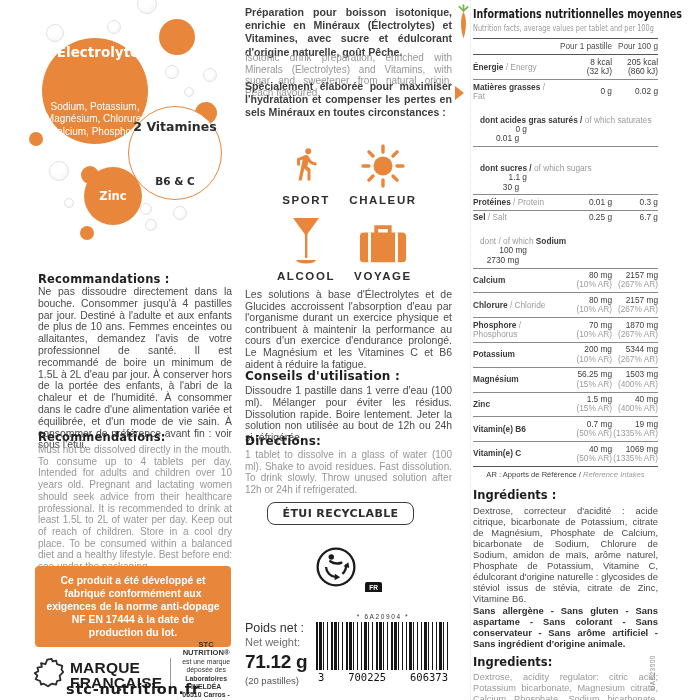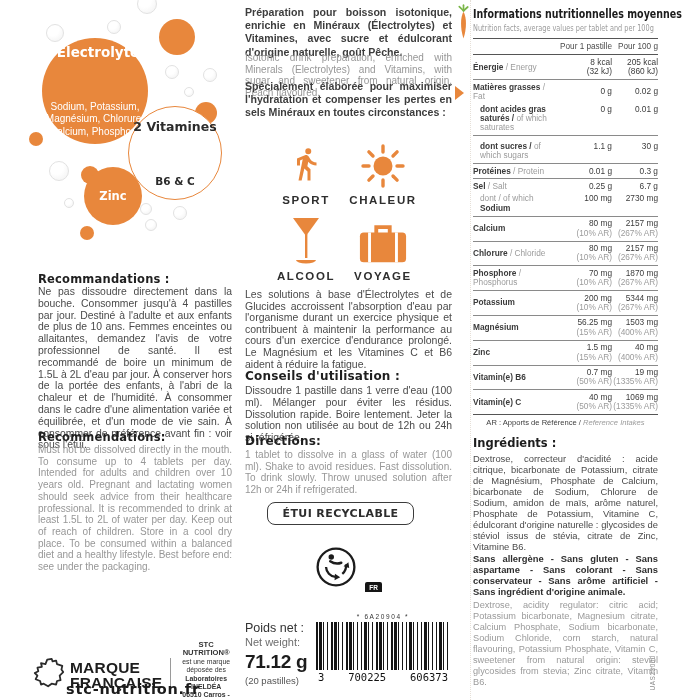--- a/index.html
+++ b/index.html
@@ -72,21 +72,21 @@
   
   .rcol{position:absolute;left:473px;top:0;width:185px;}
   .carrot{position:absolute;left:-17px;top:4px;}
   .fitx{transform:scaleX(.76);transform-origin:left;white-space:nowrap;}
   .ntitle{font-size:12.5px;color:#1c1c1c;margin-top:6px;}
   .nsub-title{font-size:8.6px;color:#9b9b9b;margin-top:2px;font-family:"DejaVu Sans",sans-serif;}
   .wedge{position:absolute;left:-18px;top:86px;width:0;height:0;
          border-left:9px solid var(--orange);border-top:7px solid transparent;border-bottom:7px solid transparent;}
   #ntable{border-top:1.2px solid #555;margin-top:5px;font-size:8.3px;line-height:9.4px;}
   .nline{display:flex;align-items:center;}
-  .nsub{align-items:flex-start;margin-top:3px;}
+  .nsub{align-items:flex-start;margin-top:14px;flex-direction:column;}
   .nsub .nlabel{padding-left:7px;}
   .nlabel{flex:1;padding-right:3px;}
   .np-fr{font-weight:700;color:#3b3b3b;}
   .np-en{color:#9b9b9b;}
   .ncol{flex:none;text-align:right;}
   .c1{width:54px;}
   .c2{width:46px;}
   .vline{color:#3b3b3b;}
   .vgray{color:#9b9b9b;}
   .nblock{border-bottom:1px solid #8a8a8a;padding:2.5px 0;}
@@ -144,20 +144,21 @@
     <div class="circ-text">
         <div class="hw zinc-title">Zinc</div>
       </div>
   </div>
 
   <div class="abs lcol hw h-hand" style="top:272px;">Recommandations :</div>
   <div class="abs lcol p-fr" style="top:286px;">Ne pas dissoudre directement dans la bouche. Consommer jusqu'à 4 pastilles par jour. Destiné à l'adulte et aux enfants de plus de 10 ans. Femmes enceintes ou allaitantes, demandez l'avis de votre professionnel de santé. Il est recommandé de boire un minimum de 1.5L à 2L d'eau par jour. À conserver hors de la portée des enfants, à l'abri de la chaleur et de l'humidité. À consommer dans le cadre d'une alimentation variée et équilibrée, et d'un mode de vie sain. À consommer de préférence avant fin : voir sous l'étui.</div>
   <div class="abs lcol hw h-hand" style="top:430px;">Recommendations:</div>
   <div class="abs lcol p-en" style="top:444px;">Must not be dissolved directly in the mouth. To consume up to 4 tablets per day. Intended for adults and children over 10 years old. Pregnant and lactating women should seek advice from their healthcare professional. It is recommended to drink at least 1.5L to 2L of water per day. Keep out of reach of children. Store in a cool dry place. To be consumed within a balanced diet and a healthy lifestyle. Best before end: see under the packaging.</div>
 
+  <div class="abs dope-box">Ce produit a été développé et fabriqué conformément aux exigences de la norme anti-dopage NF EN 17444 à la date de production du lot.</div>
 
   <div class="abs marque-row">
     <span>
       <svg width="32" height="34" viewBox="0 0 36 36">
           <path d="M16 3 L21 2 L22 5 L26 4 L27 8 L33 10 L32 14 L34 17 L30 21 L31 26 L27 27 L26 31 L21 30 L17 33 L12 30 L9 31 L8 27 L3 25 L5 21 L2 18 L6 16 L5 12 L10 11 L9 7 L14 8 Z" fill="none" stroke="#2b2b2b" stroke-width="2" stroke-linejoin="round"></path>
         </svg>
     </span>
     <div class="marque-txt">
       <div>MARQUE</div>
       <div>FRANÇAISE</div>
@@ -468,17 +469,18 @@
               </div>
             </div>
           </div>
         </div>
     </div>
     <div class="nfoot"><span>AR : Apports de Référence / </span><span class="it">Reference Intakes</span></div>
 
     <div class="ing-title hw">Ingrédients :</div>
     <div class="ing-text">Dextrose, correcteur d'acidité : acide citrique, bicarbonate de Potassium, citrate de Magnésium, Phosphate de Calcium, bicarbonate de Sodium, Chlorure de Sodium, amidon de maïs, arôme naturel, Phosphate de Potassium, Vitamine C, édulcorant d'origine naturelle : glycosides de stéviol issus de stévia, citrate de Zinc, Vitamine B6.</div>
     <div class="ing-claims">Sans allergène - Sans gluten - Sans aspartame - Sans colorant - Sans conservateur - Sans arôme artificiel - Sans ingrédient d'origine animale.</div>
+    <div class="ing-title hw" style="margin-top:6px;">Ingredients:</div>
     <div class="ing-text-en">Dextrose, acidity regulator: citric acid; Potassium bicarbonate, Magnesium citrate, Calcium Phosphate, Sodium bicarbonate, Sodium Chloride, corn starch, natural flavouring, Potassium Phosphate, Vitamin C, sweetener from natural origin: steviol glycosides from stevia; Zinc citrate, Vitamin B6.</div>
 
     <div class="side-code">UAS23000</div>
   </div>
 </div>
 
 </body></html>

